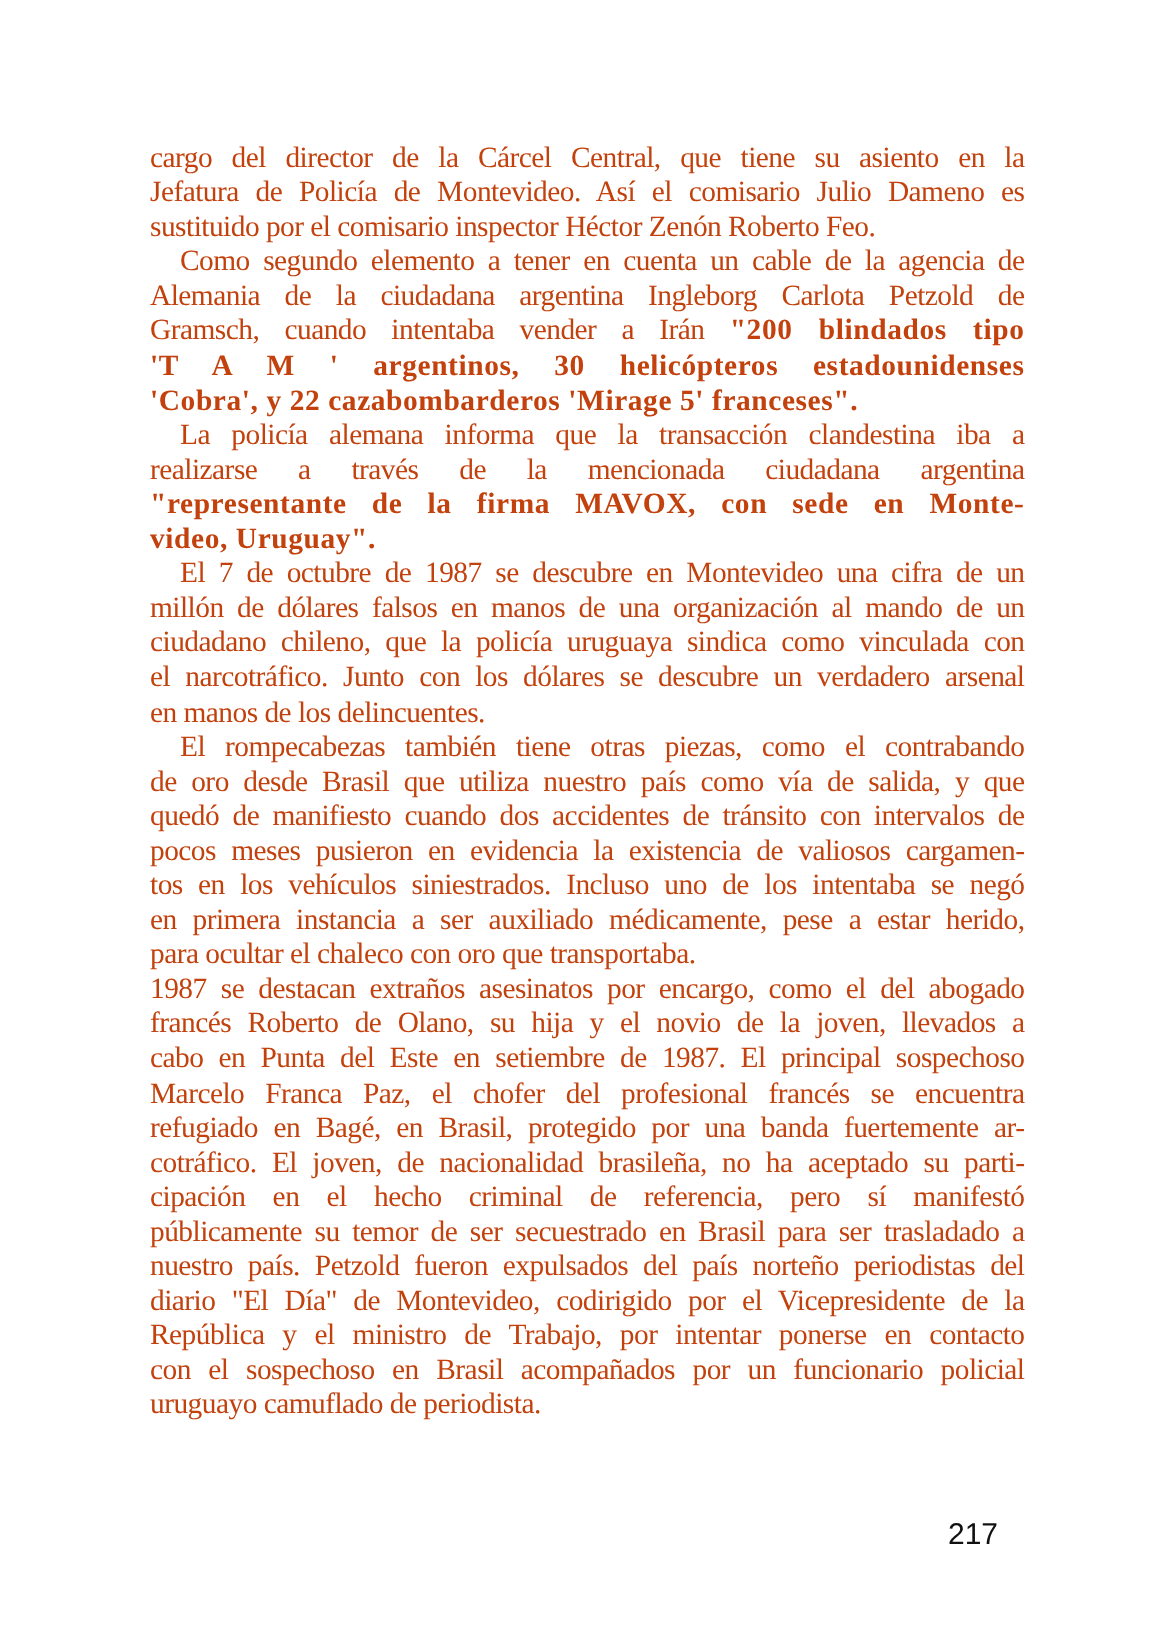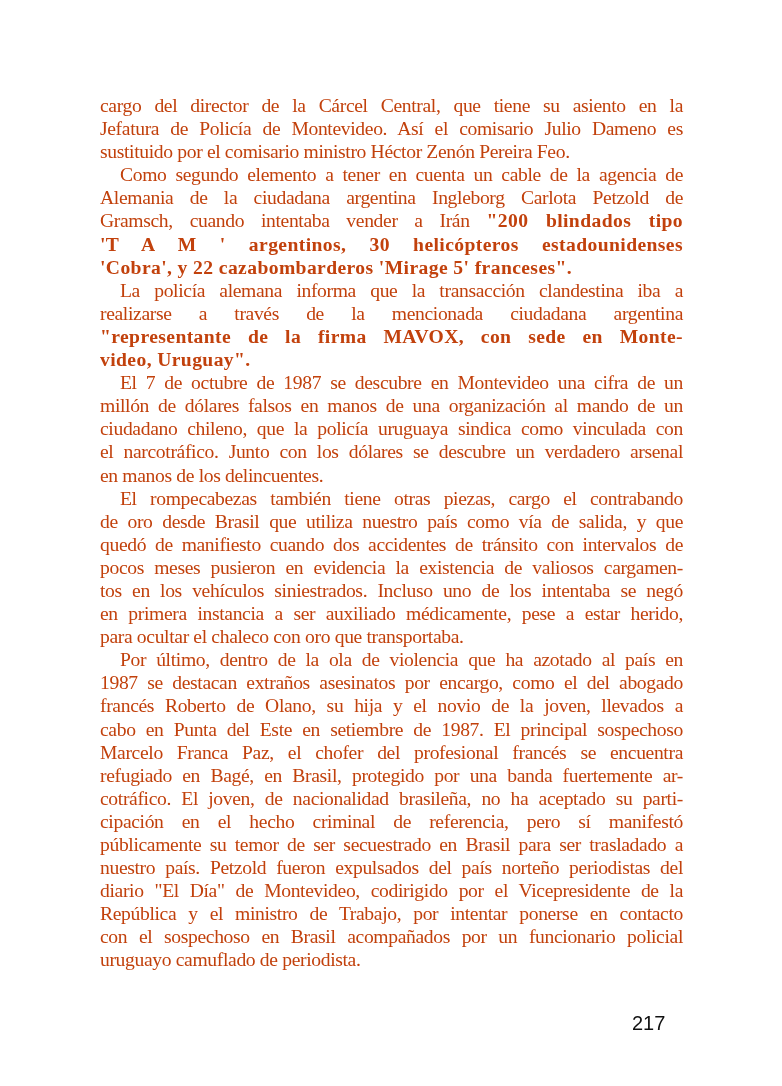--- a/index.html
+++ b/index.html
@@ -20,48 +20,47 @@
     font-size: 20px; color: #111;
   }
 </style>
 </head>
 <body>
 
 <div class="page">
 
   <span class="line">cargo del director de la Cárcel Central, que tiene su asiento en la</span>
   <span class="line">Jefatura de Policía de Montevideo. Así el comisario Julio Dameno es</span>
-  <span class="line last">sustituido por el comisario ministro Héctor Zenón Pereira Feo.</span>
+  <span class="line last">sustituido por el comisario inspector Héctor Zenón Roberto Feo.</span>
 
   <span class="line indent">Como segundo elemento a tener en cuenta un cable de la agencia de</span>
   <span class="line">Alemania de la ciudadana argentina Ingleborg Carlota Petzold de</span>
   <span class="line"><span>Gramsch, cuando intentaba vender a Irán </span><span class="b">"200 blindados tipo</span></span>
   <span class="line b">'T A M '  argentinos, 30 helicópteros estadounidenses</span>
   <span class="line last b">'Cobra', y 22 cazabombarderos 'Mirage 5' franceses".</span>
 
   <span class="line indent">La policía alemana informa  que la transacción clandestina iba a</span>
   <span class="line">realizarse a través de la mencionada ciudadana argentina</span>
   <span class="line b">"representante de la firma MAVOX, con sede en Monte-</span>
   <span class="line last b">video, Uruguay".</span>
 
   <span class="line indent">El 7 de octubre de 1987 se descubre en Montevideo una cifra de un</span>
   <span class="line">millón de dólares falsos en manos de una organización al mando de un</span>
   <span class="line">ciudadano chileno, que la policía uruguaya sindica como vinculada con</span>
   <span class="line">el narcotráfico. Junto con los dólares se descubre un verdadero arsenal</span>
   <span class="line last">en manos de los delincuentes.</span>
 
-  <span class="line indent">El rompecabezas también tiene otras piezas, cargo el contrabando</span>
+  <span class="line indent">El rompecabezas también tiene otras piezas, como el contrabando</span>
   <span class="line">de oro desde Brasil que utiliza nuestro país como vía de salida, y que</span>
   <span class="line">quedó de manifiesto cuando dos accidentes de tránsito con intervalos de</span>
   <span class="line">pocos meses pusieron en evidencia la existencia de valiosos cargamen-</span>
   <span class="line">tos en los vehículos siniestrados. Incluso uno de los intentaba se negó</span>
   <span class="line">en primera instancia a ser auxiliado médicamente, pese a estar herido,</span>
   <span class="line last">para ocultar el chaleco con oro que transportaba.</span>
 
-  <span class="line indent">Por último, dentro de la ola de violencia que ha azotado al país en</span>
   <span class="line">1987 se destacan extraños asesinatos por encargo, como el del abogado</span>
   <span class="line">francés Roberto de Olano, su hija y el novio de la joven, llevados a</span>
   <span class="line">cabo en Punta del Este en setiembre de 1987. El principal sospechoso</span>
   <span class="line">Marcelo Franca Paz, el chofer del profesional francés se encuentra</span>
   <span class="line">refugiado en Bagé, en Brasil, protegido por una banda fuertemente ar-</span>
   <span class="line">cotráfico. El joven, de nacionalidad brasileña, no ha aceptado su parti-</span>
   <span class="line">cipación en el hecho criminal de referencia, pero sí manifestó</span>
   <span class="line">públicamente su temor de ser secuestrado en Brasil para ser trasladado a</span>
   <span class="line">nuestro país. Petzold fueron expulsados del país norteño periodistas del</span>
   <span class="line">diario "El Día" de Montevideo, codirigido por el Vicepresidente de la</span>

